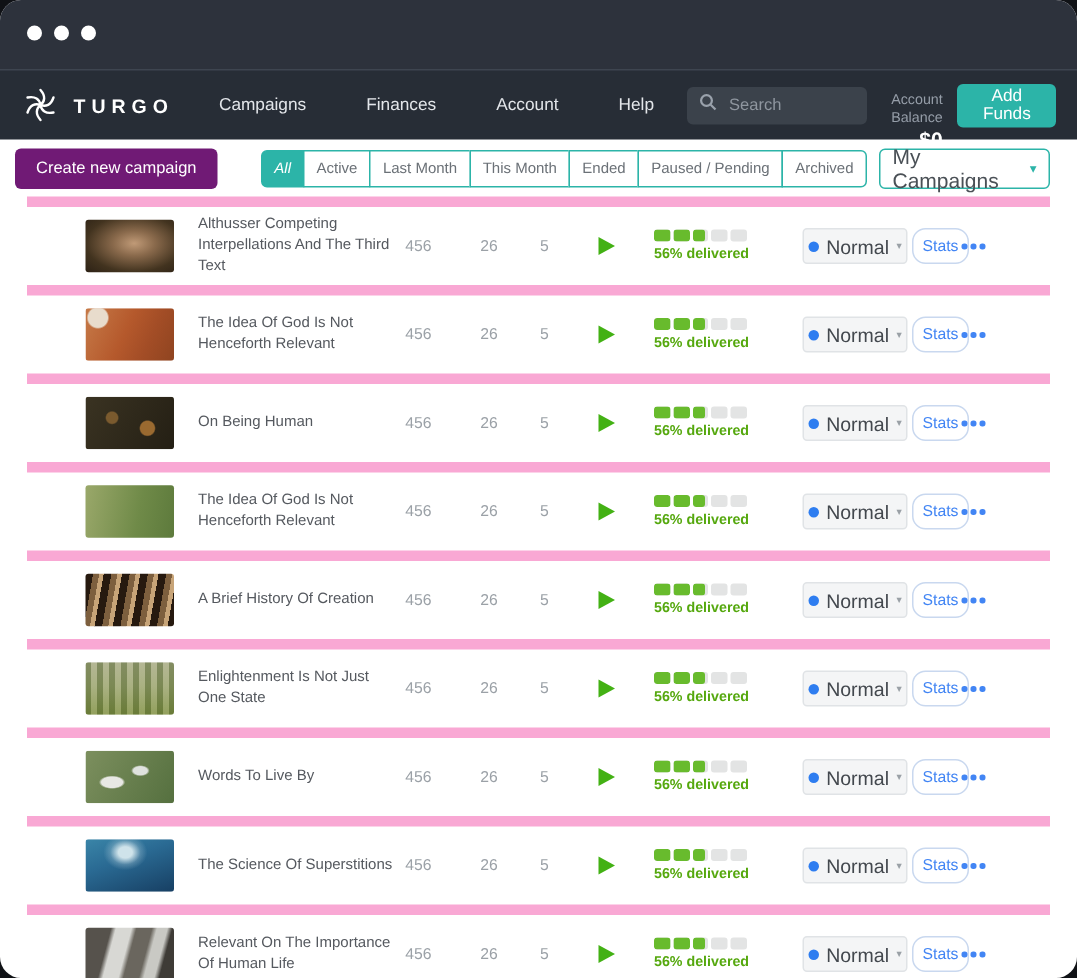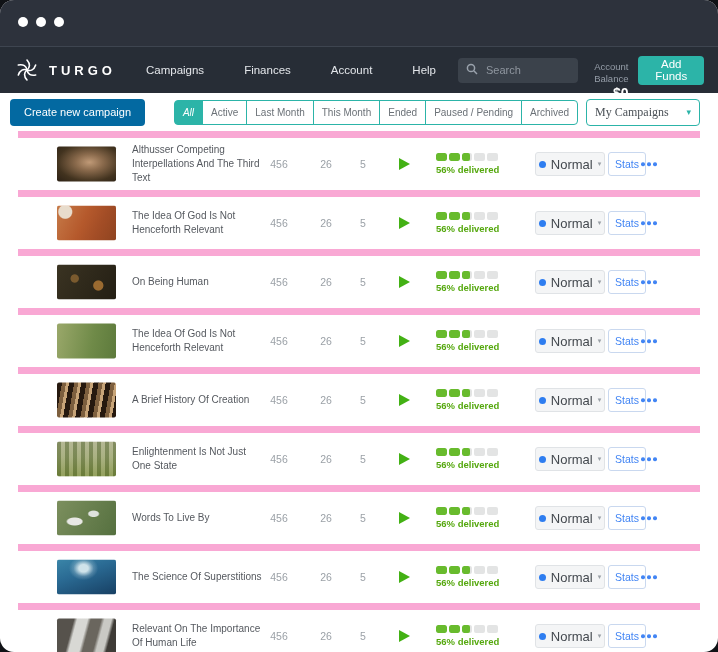--- a/index.html
+++ b/index.html
@@ -23,49 +23,49 @@
   .searchbox input{background:transparent;border:none;outline:none;color:#cfd4da;font-size:11px;width:100%;margin-left:6px;font-family:"Liberation Sans",sans-serif;}
   .searchbox input::placeholder{color:#8f969f;}
   .nav-right{margin-left:auto;display:flex;align-items:center;}
   .balance{text-align:right;margin-right:10px;line-height:1.25;margin-top:24px;}
   .balance .bal-label{font-size:9.5px;color:#959da8;display:block;}
   .balance .bal-value{font-size:14px;color:#fff;font-weight:bold;display:block;}
   .add-funds{background:#2cb4a8;color:#fff;border:none;border-radius:4px;font-size:11.5px;padding:0 13px;height:29px;cursor:pointer;font-family:"Liberation Sans",sans-serif;}
 
   
   .toolbar{height:38px;display:flex;align-items:center;padding:0 10px 0 10px;box-sizing:border-box;}
-  .create-btn{background:#0369a1;color:#fff;border:none;border-radius:4px;font-size:11px;padding:0 14px;height:27px;cursor:pointer;font-family:"Liberation Sans",sans-serif;}
+  .create-btn{background:#701a75;color:#fff;border:none;border-radius:4px;font-size:11px;padding:0 14px;height:27px;cursor:pointer;font-family:"Liberation Sans",sans-serif;}
   .filters{display:flex;margin-left:auto;}
   .tab{border:1px solid #2cb4a8;margin-left:-1px;background:#fff;color:#6b7177;font-size:10px;padding:6px 8px;cursor:pointer;white-space:nowrap;}
   .tab:first-child{border-radius:4px 0 0 4px;margin-left:0;}
   .tab:last-child{border-radius:0 4px 4px 0;}
   .tab.active{background:#2cb4a8;color:#fff;font-style:italic;}
   .campaign-select{margin-left:8px;margin-right:8px;border:1px solid #2cb4a8;border-radius:4px;height:27px;width:114px;display:flex;align-items:center;justify-content:space-between;padding:0 8px;box-sizing:border-box;cursor:pointer;}
-  .campaign-select .sel-label{font-size:12px;color:#4a5056;font-family:Liberation Serif, serif;}
+  .campaign-select .sel-label{font-size:14px;color:#4a5056;}
   .campaign-select .sel-caret{color:#2cb4a8;font-size:9px;}
 
   
   .table{margin:0 18px;border-bottom:1px solid #ededef;}
   .row{position:relative;height:52px;border-top:7px solid #f9a8d4;}
   .thumb{position:absolute;left:39px;top:50%;transform:translateY(-50%);width:59px;height:35px;border-radius:2px;cursor:pointer;}
   .title{position:absolute;left:114px;top:50%;transform:translateY(-50%);width:132px;font-size:10px;color:#55595f;line-height:1.4;cursor:pointer;}
   .metric{position:absolute;top:50%;transform:translate(-50%,-50%);font-size:10.5px;color:#9ba1a7;}
   .m1{left:261px;} .m2{left:308px;} .m3{left:345px;}
   .play{position:absolute;left:381px;top:50%;transform:translateY(-50%);width:0;height:0;
     border-left:11px solid #43b114;border-top:6.5px solid transparent;border-bottom:6.5px solid transparent;cursor:pointer;}
   .progress{position:absolute;left:418px;top:50%;transform:translateY(-50%);width:62px;}
   .bar{display:flex;gap:2px;height:8px;width:62px;}
   .bar i{flex:1;background:#e3e4e4;border-radius:2px;overflow:hidden;display:block;}
   .bar i b{display:block;height:100%;background:#68bb2d;border-radius:2px;}
   .bar-label{margin-top:3px;font-size:9.5px;font-weight:bold;color:#55a80e;white-space:nowrap;}
   .priority{position:absolute;left:517px;top:50%;transform:translateY(-50%);width:70px;height:24px;background:#f4f5f6;border:1px solid #e0e3e6;border-radius:3px;display:flex;align-items:center;justify-content:center;gap:5px;box-sizing:border-box;cursor:pointer;}
   .pri-dot{width:7px;height:7px;border-radius:50%;background:#2e7df0;display:block;}
   .pri-label{font-size:13px;color:#43484e;}
   .pri-caret{font-size:7px;color:#9aa0a6;}
-  .stats{position:absolute;left:590px;top:50%;transform:translateY(-50%);width:38px;height:24px;background:#fff;border:1px solid #c9d8ef;border-radius:3px;color:#4285f4;font-size:10.5px;cursor:pointer;font-family:"Liberation Sans",sans-serif;padding:0;}
+  .stats{position:absolute;left:590px;top:50%;transform:translateY(-50%);width:38px;height:24px;background:#fff;border:1px solid #c9d8ef;border-radius:9px;color:#4285f4;font-size:10.5px;cursor:pointer;font-family:"Liberation Sans",sans-serif;padding:0;}
   .dotmenu{position:absolute;left:621px;top:50%;transform:translateY(-50%);display:flex;gap:2.5px;cursor:pointer;padding:4px 2px;}
   .dotmenu i{width:3.5px;height:3.5px;border-radius:50%;background:#4285f4;display:block;}
 
   
   .thumb-1{background:radial-gradient(ellipse at 55% 45%,#c09a77 0%,#8a6a4c 30%,#42331f 70%,#2c2115 100%);}
   .thumb-2{background:radial-gradient(circle at 14% 18%,#e8dccc 0 11%,rgba(232,220,204,0) 13%),linear-gradient(115deg,#c67a48 0%,#b5592c 45%,#a34d26 70%,#8f4420 100%);}
   .thumb-3{background:radial-gradient(circle at 30% 40%,#7a5a2e 0 8%,rgba(122,90,46,0) 10%),radial-gradient(circle at 70% 60%,#9a6a30 0 10%,rgba(154,106,48,0) 12%),linear-gradient(120deg,#3a3322,#241f14);}
   .thumb-4{background:linear-gradient(100deg,#9aa86a,#6f8a48 60%,#5d7a3c);}
   .thumb-5{background:repeating-linear-gradient(100deg,#26190f 0 5px,#7d5f3e 5px 9px,#c7a478 9px 12px);}
   .thumb-6{background:repeating-linear-gradient(90deg,rgba(90,110,40,.55) 0 4px,rgba(180,190,120,.4) 4px 8px),linear-gradient(180deg,#b5b2a8 0%,#a3a989 45%,#7c8c4a 100%);}

